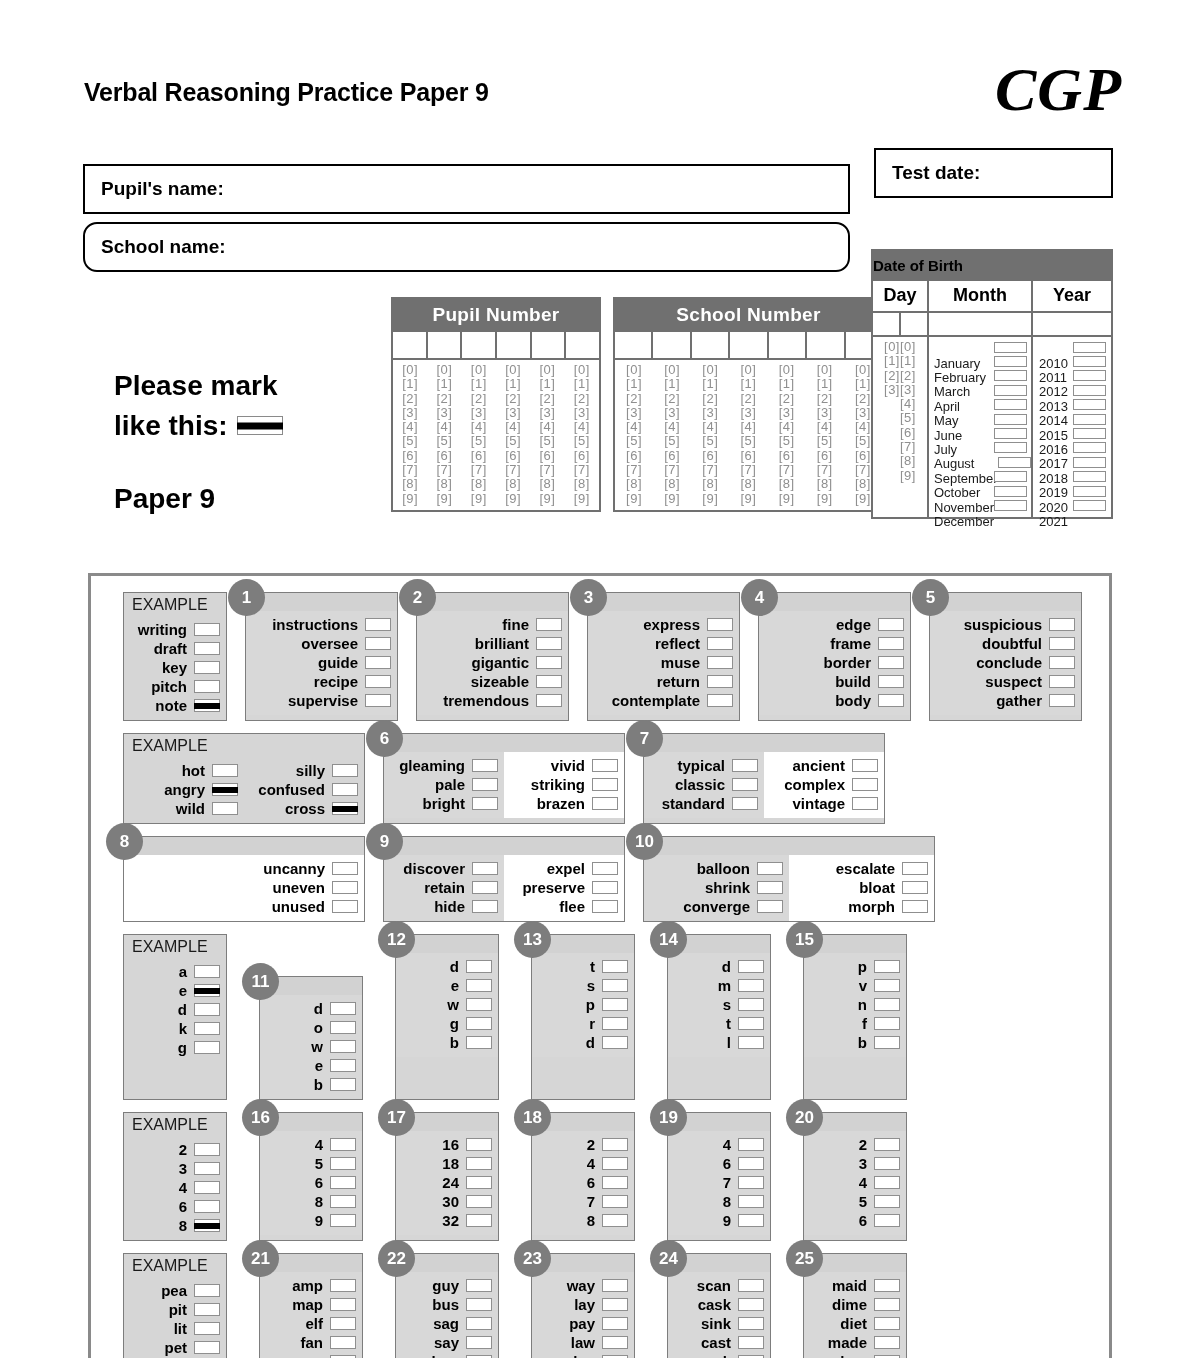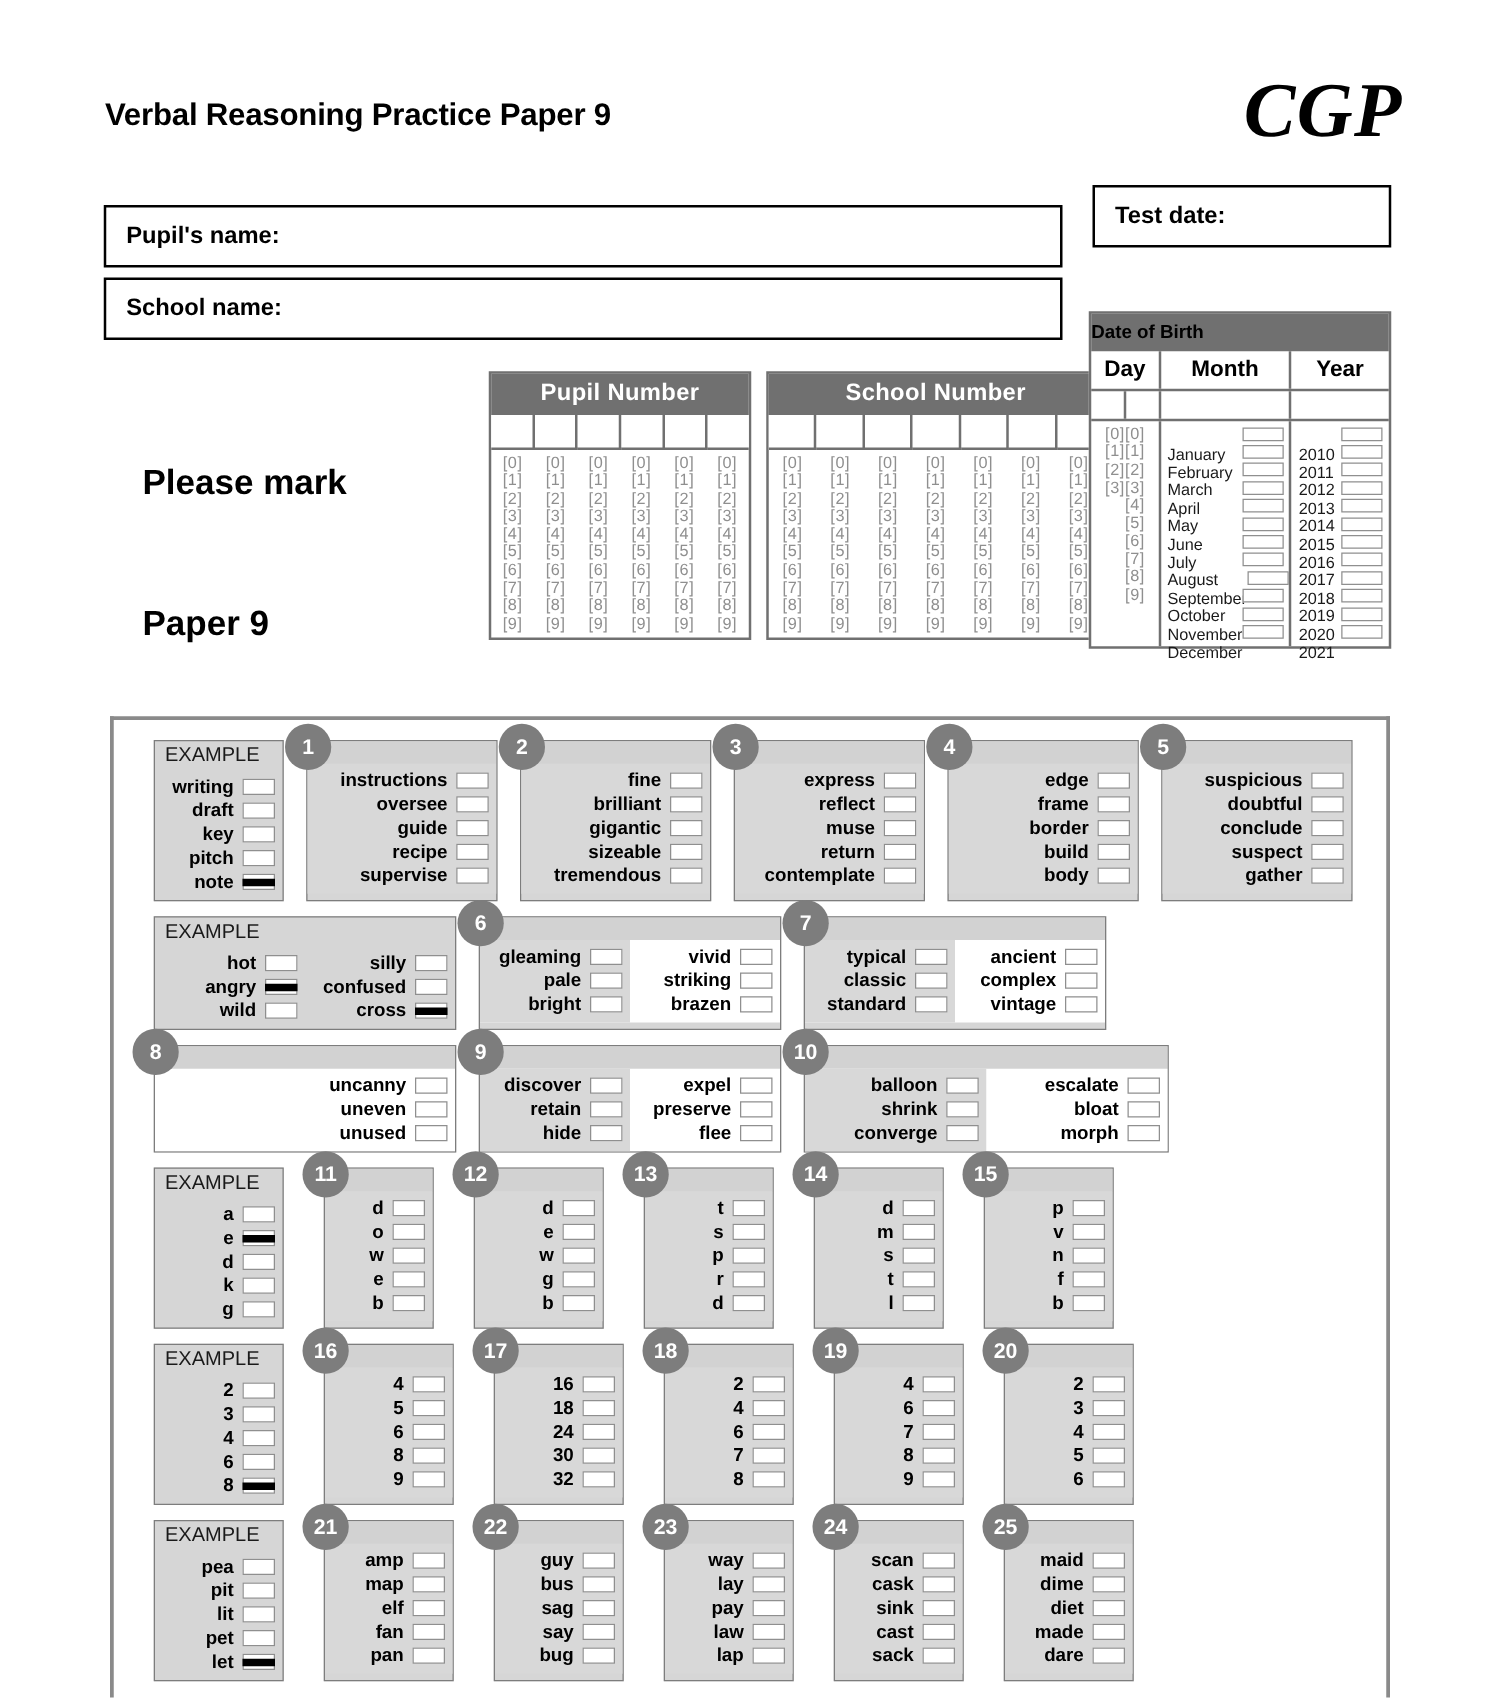--- a/index.html
+++ b/index.html
@@ -22,21 +22,21 @@
     font-size: 62px; letter-spacing: 1px; line-height: 1;
   }
 
   
   .name-box {
     position: absolute; border: 2.5px solid #000; background: #fff;
     display: flex; align-items: center; padding-left: 16px;
     font-size: 19px; font-weight: bold;
   }
   #pupil-name-box  { left: 83px;  top: 164px; width: 767px; height: 50px; }
-  #school-name-box { left: 83px;  top: 222px; width: 767px; height: 50px; }
+  #school-name-box { left: 83px;  top: 222px; width: 767px; height: 50px; border-radius: 14px; }
   #test-date-box   { left: 874px; top: 148px; width: 239px; height: 50px; }
 
   
   .mark-block { position: absolute; left: 114px; top: 366px; }
   .mark-line { font-size: 28px; font-weight: bold; line-height: 1.42; display: flex; align-items: center; }
   .mark-sample {
     display: inline-block; position: relative;
     width: 46px; height: 19px; margin-left: 9px;
     border: 1.6px solid #8a8a8a; background: #fff;
   }
@@ -142,20 +142,24 @@
 </div>
 <div class="name-box" id="school-name-box">
   <span>School name:</span>
 </div>
 <div class="name-box" id="test-date-box">
   <span>Test date:</span>
 </div>
 
 <div class="mark-block">
   <div class="mark-line">Please mark</div>
+  <div class="mark-line">
+    <span>like this:</span>
+    <span class="mark-sample"></span>
+  </div>
 </div>
 <div class="paper-label">Paper 9</div>
 
 <div class="numgrid" id="pupil-number-grid">
   <div class="ng-title">Pupil Number</div>
   <div class="ng-writecells">
       <div class="wc"></div>
       <div class="wc"></div>
       <div class="wc"></div>
       <div class="wc"></div>
@@ -859,21 +863,21 @@
               <span class="opt">k</span>
               <span class="bubble"></span>
             </div>
             <div class="qline">
               <span class="opt">g</span>
               <span class="bubble"></span>
             </div>
           </div>
         </div>
       </div>
-      <div class="qcard" style="width: 88px; margin-right: 32px;">
+      <div class="qcard" style="width: 104px; margin-right: 32px; margin-top: 42px;">
         <div class="qnum">11</div>
         <div class="qhead"></div>
         <div class="qbody">
           <div class="qcol qcol-shade">
             <div class="qline">
               <span class="opt">d</span>
               <span class="bubble"></span>
             </div>
             <div class="qline">
               <span class="opt">o</span>

